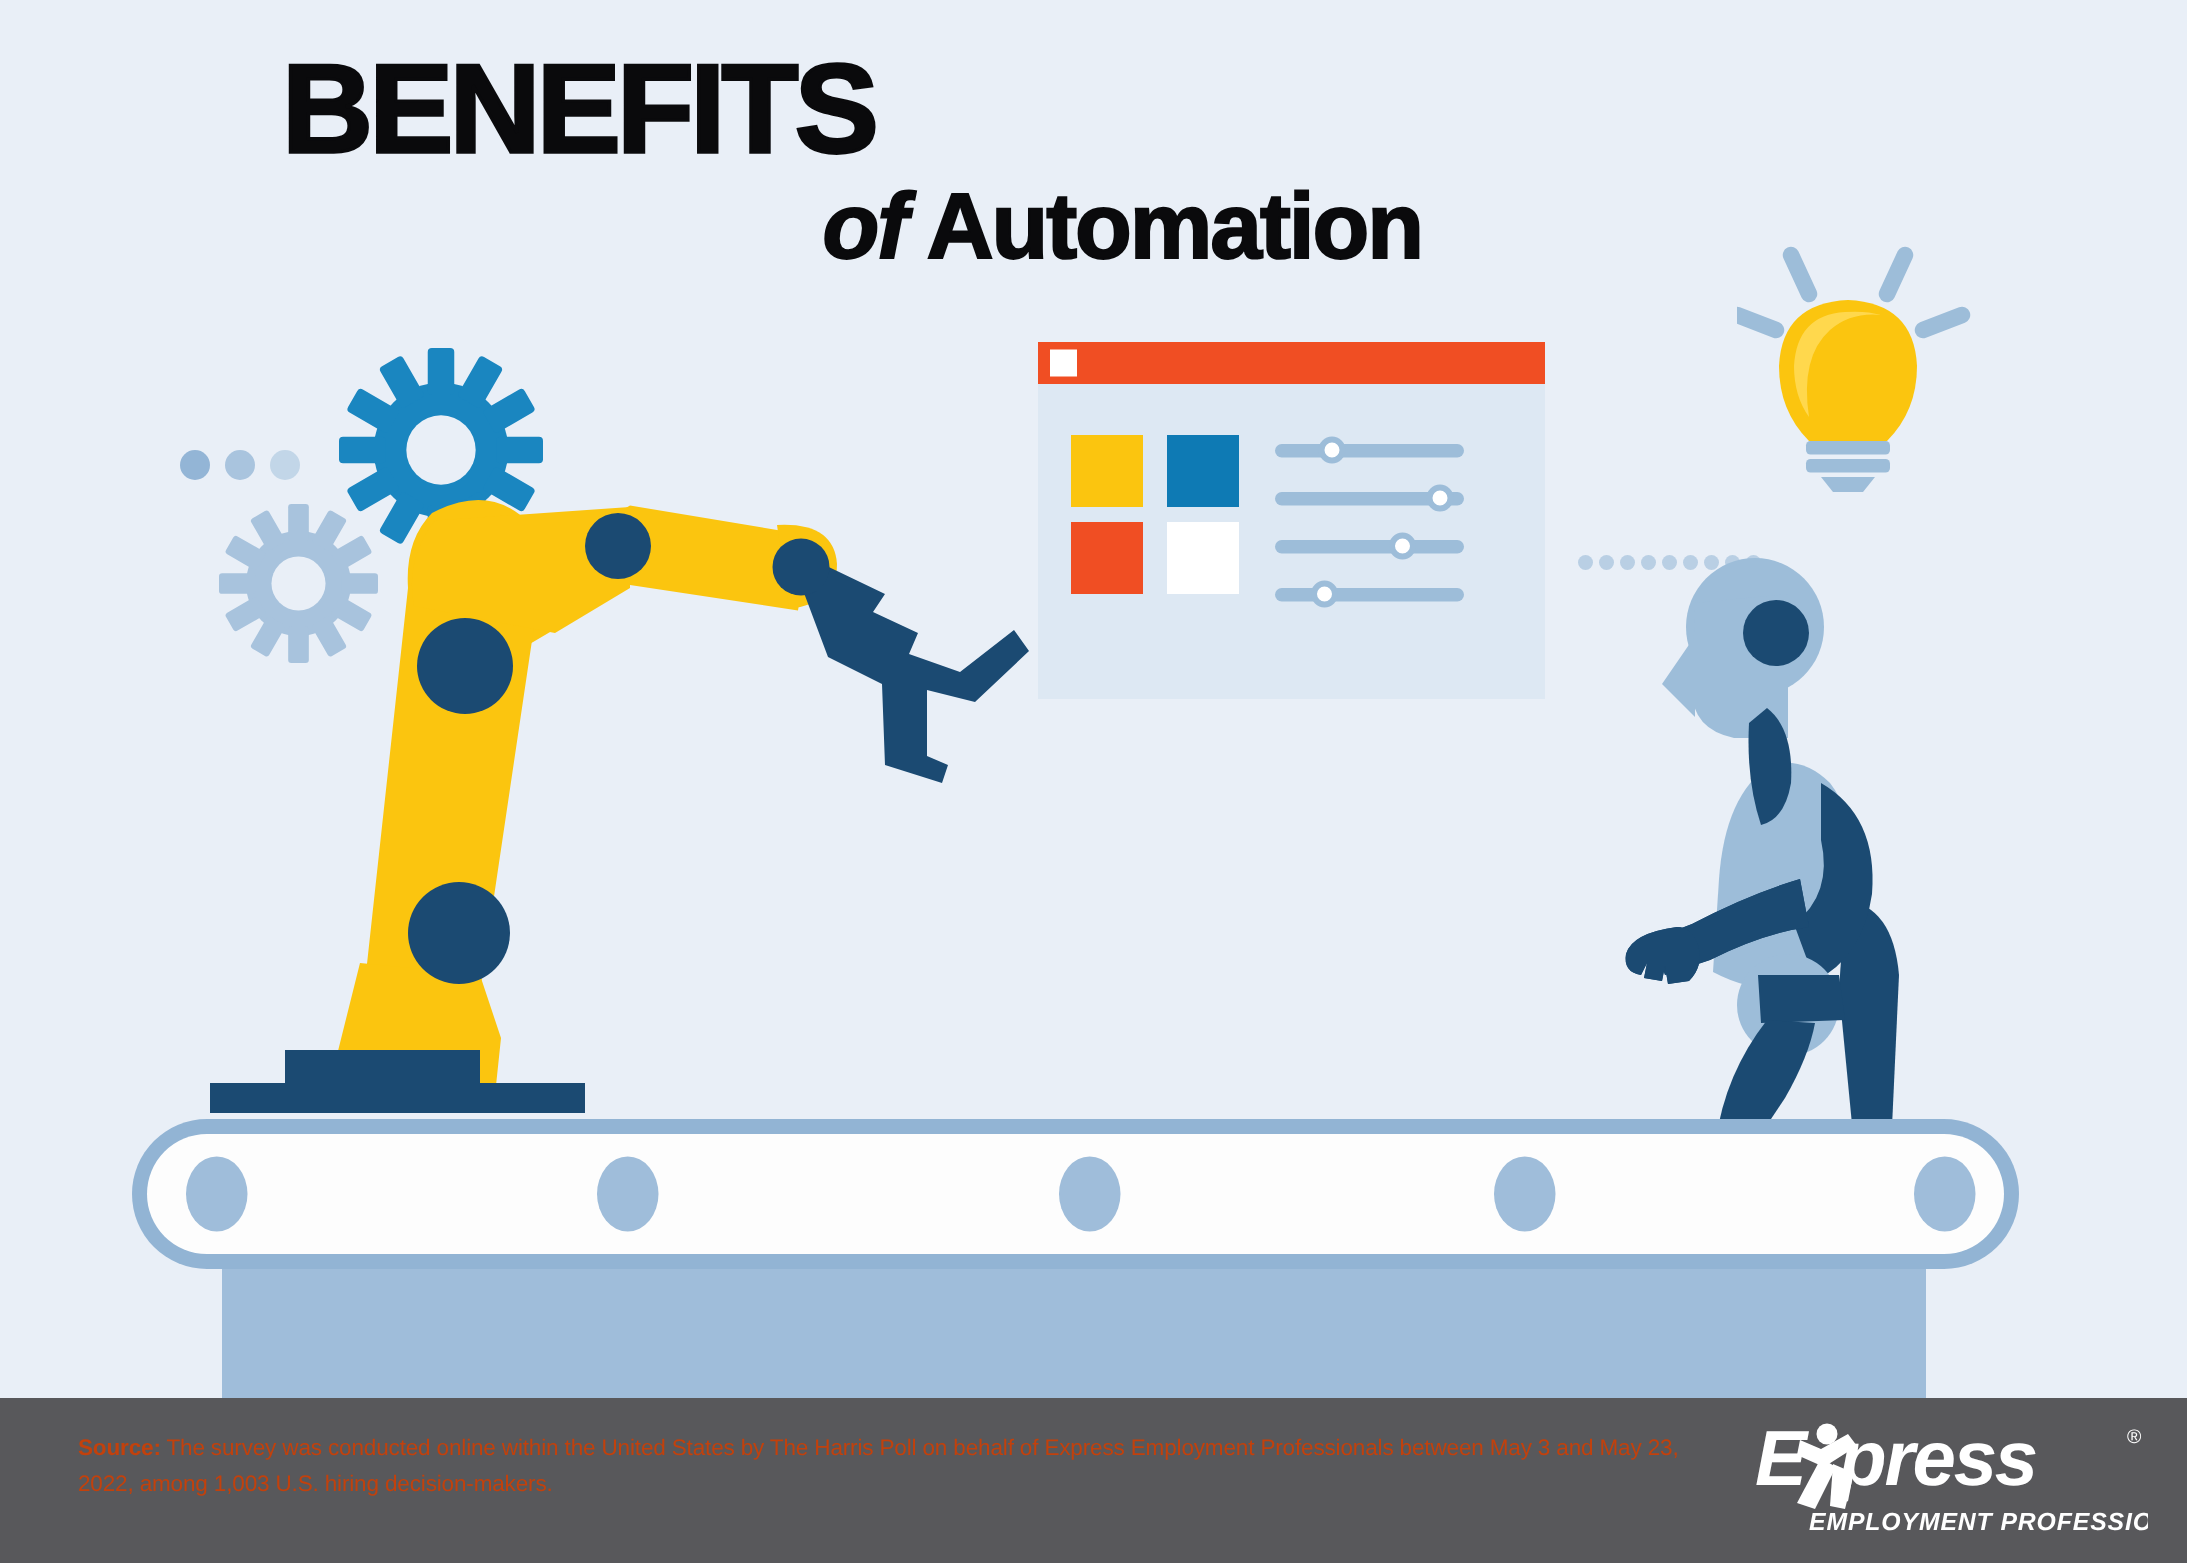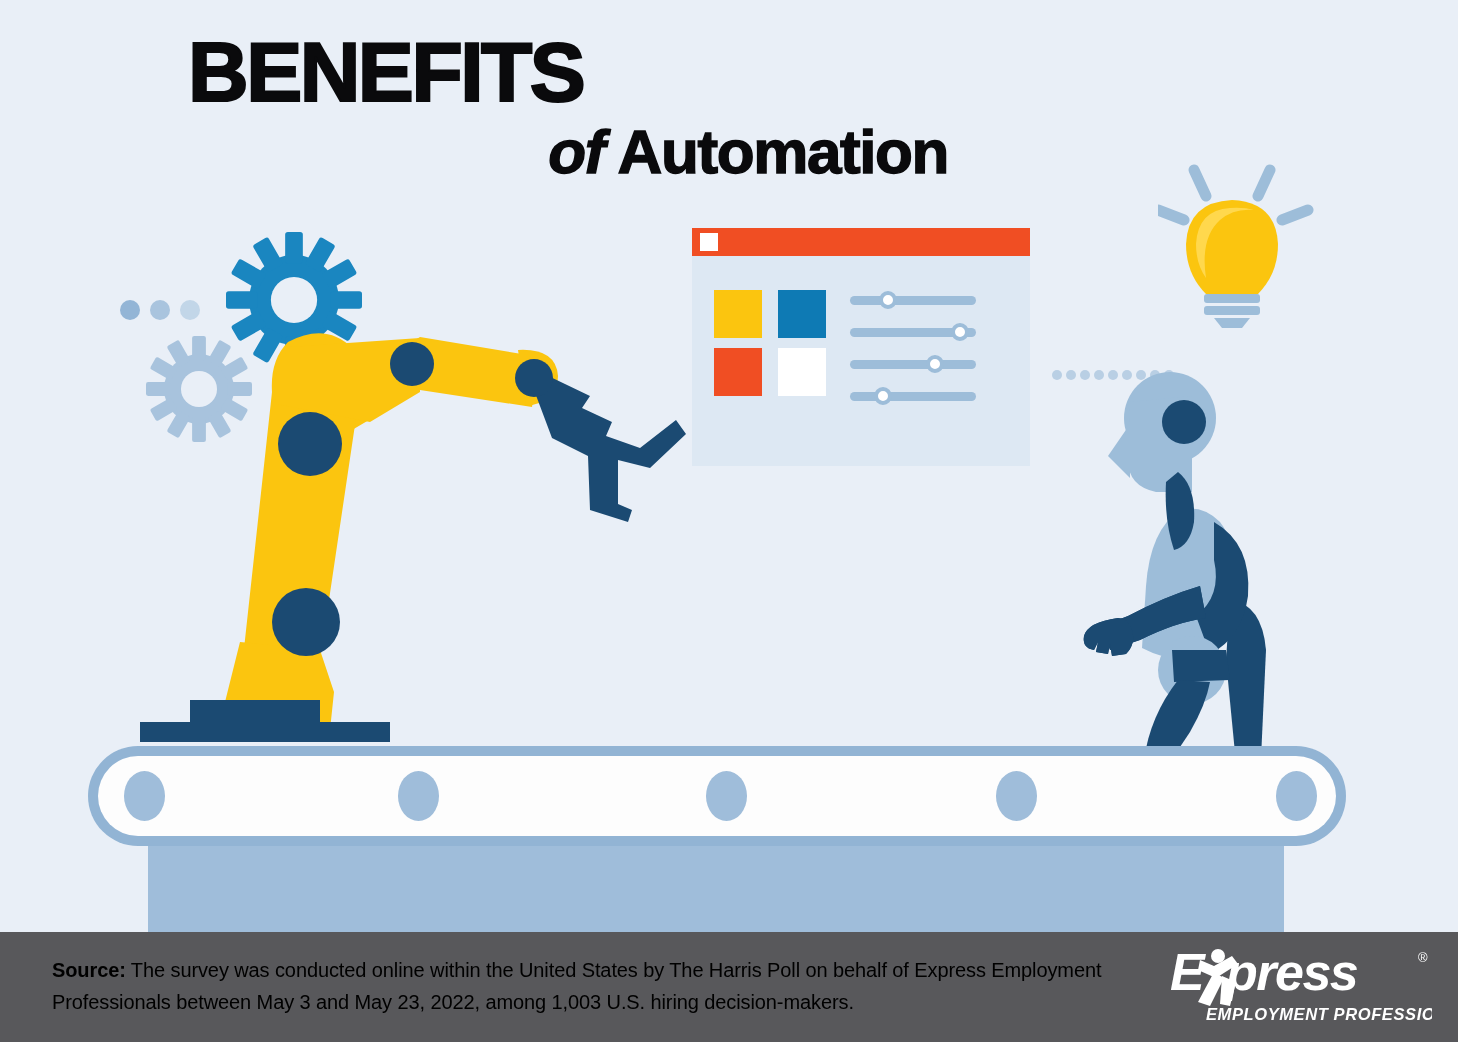--- a/index.html
+++ b/index.html
@@ -89,21 +89,21 @@
   #humanoid{left:1080px;top:360px;width:260px;height:580px;}
 
   
   #gear-big{left:226px;top:232px;width:136px;height:136px;}
   #gear-small{left:146px;top:336px;width:106px;height:106px;}
 
   
   #footer{left:0;top:932px;width:1458px;height:110px;background:#58585b;}
   #footer-source{
     left:52px;top:954px;width:1080px;
-    color:#000000;font-size:20px;line-height:1.62;
+    color:#c2410c;font-size:15px;line-height:1.62;
     letter-spacing:-0.1px;
   }
   #footer-source-label{font-weight:bold;}
   #logo{left:1170px;top:944px;width:262px;height:84px;}
 </style>
 </head>
 <body>
 
 <div class="stage">
 

